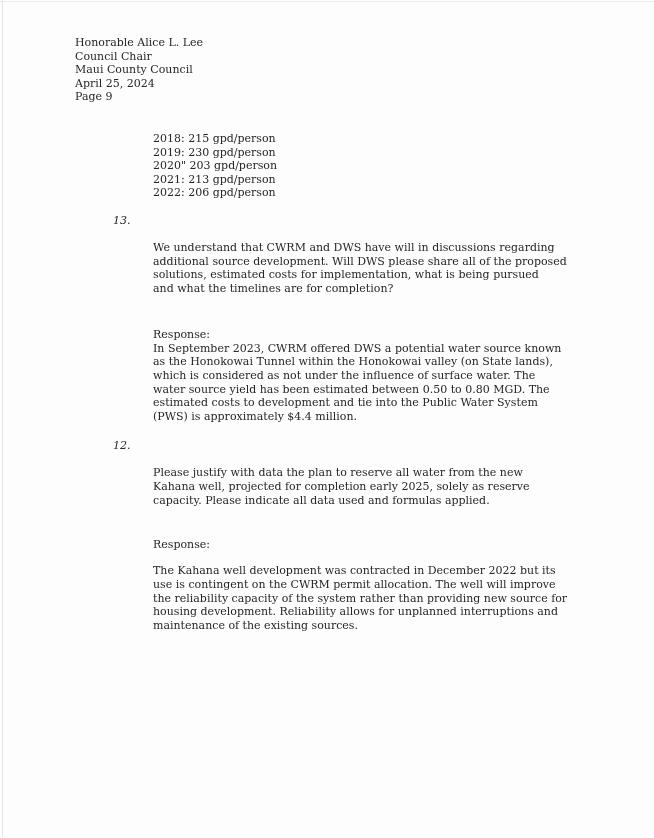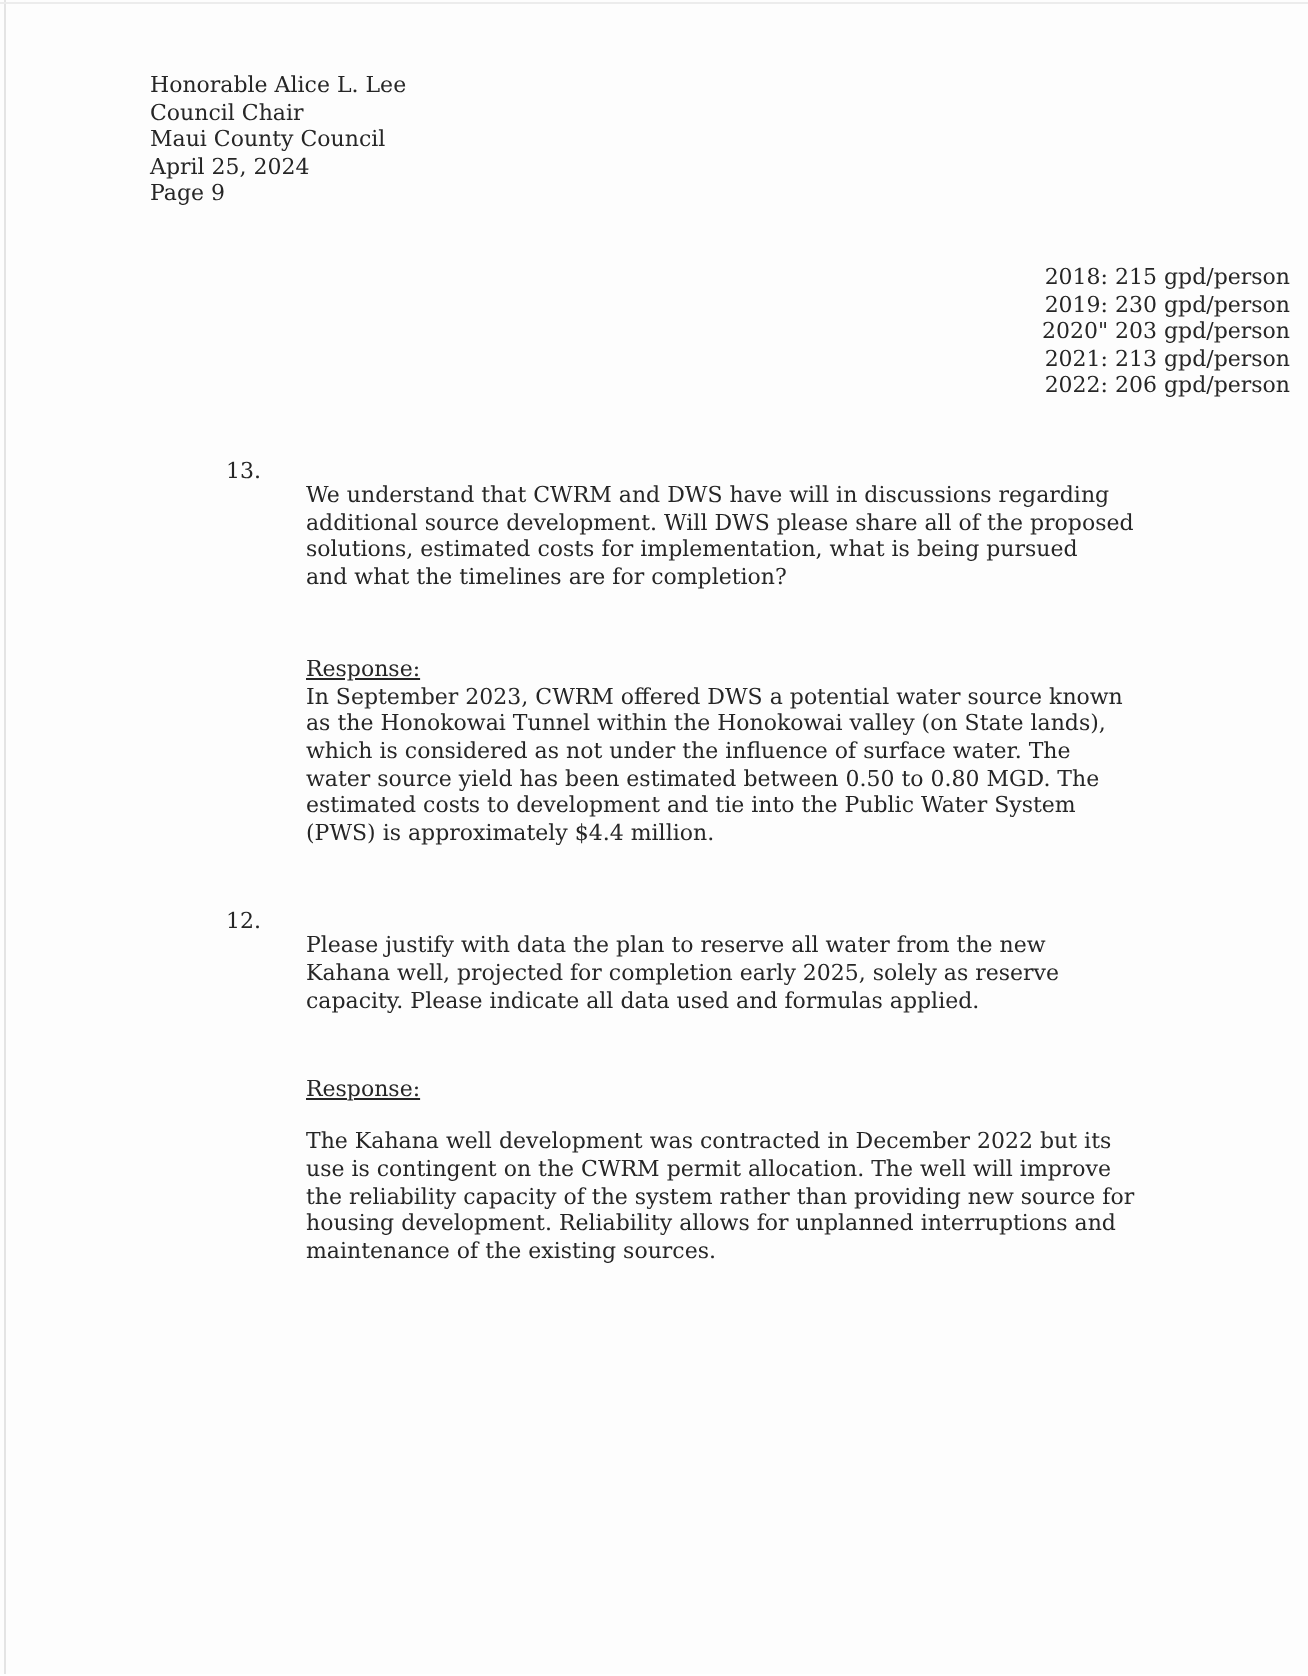--- a/index.html
+++ b/index.html
@@ -48,37 +48,36 @@
   .para {
     margin: 0 0 16px 0;
     white-space: pre-line;
   }
   .numbered {
     position: relative;
   }
   .item-number {
     position: absolute;
     left: -40px;
-    top: 15px;
+    top: 0;
     white-space: nowrap;
+    font-style: italic;
   }
   .response-block {
     margin: 0 0 16px 0;
   }
   .response-label {
-    text-decoration: underline;
     margin-top: 28px;
   }
   .response-text {
     white-space: pre-line;
   }
   .years {
     margin: 0 0 14px 0;
     white-space: pre-line;
-    text-align: right;
   }
 </style>
 </head>
 <body>
 
 <div class="page">
   <div class="scan-edge-left"></div>
   <div class="scan-edge-top"></div>
 
   <div class="header">Honorable Alice L. Lee

